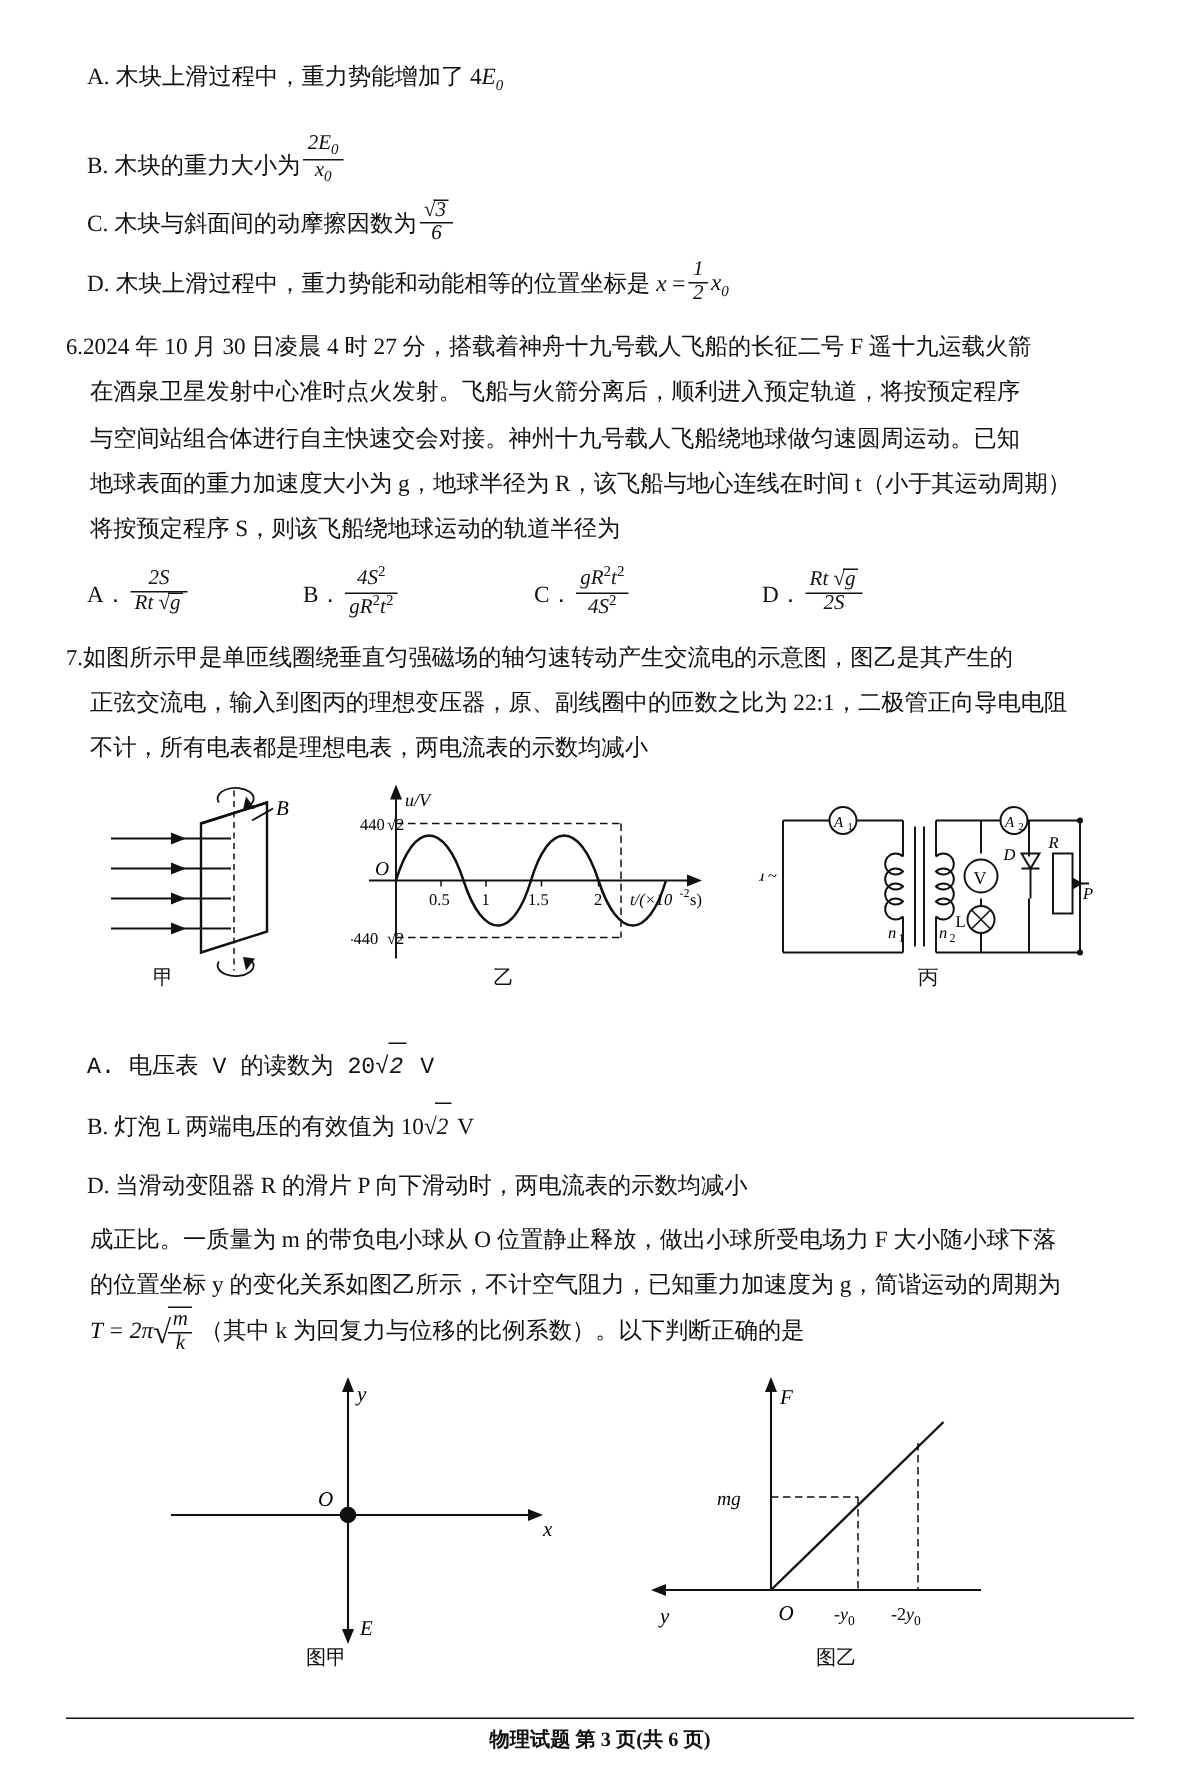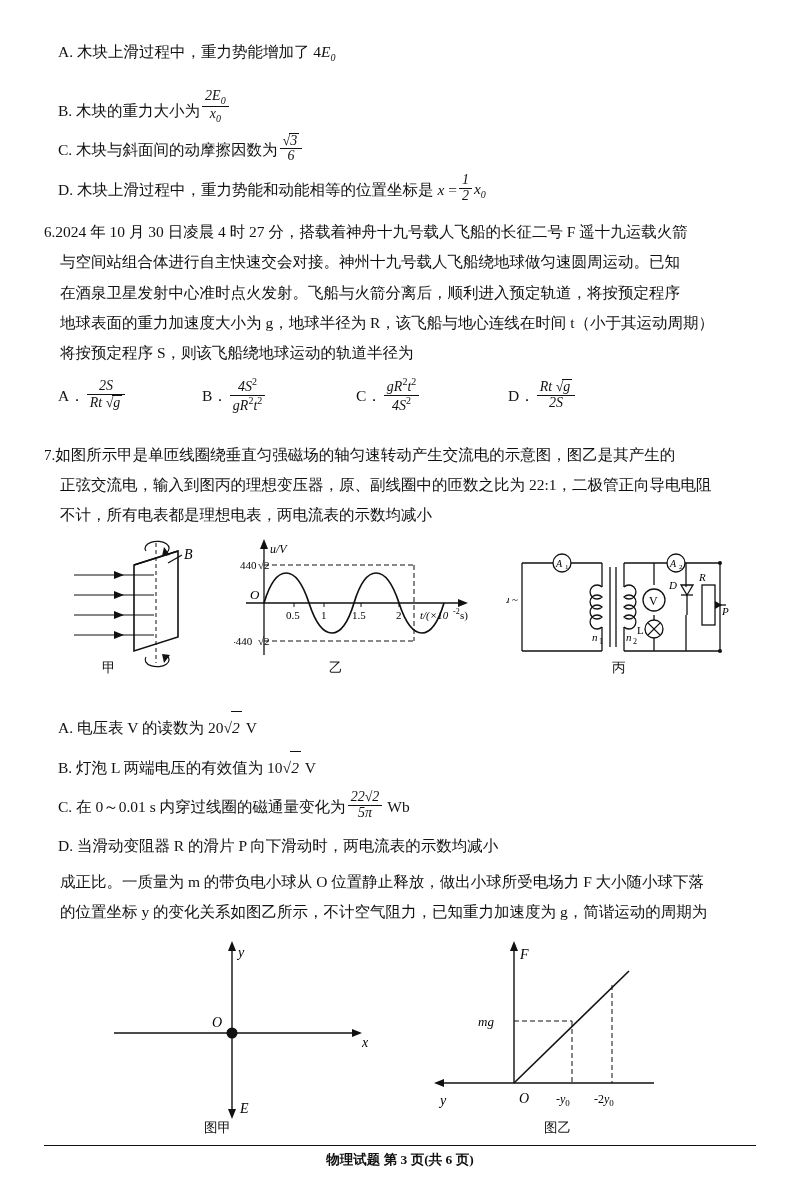--- a/index.html
+++ b/index.html
@@ -120,22 +120,22 @@
       <span class="num">1</span>
       <span class="den">2</span>
     </span>
     <span><span class="it">x</span><span class="sub">0</span></span>
   </div>
 
   <div style="margin-top:12px;">
     <div class="q-line">
       <span class="qnum">6.</span><span>2024 年 10 月 30 日凌晨 4 时 27 分，搭载着神舟十九号载人飞船的长征二号 F 遥十九运载火箭</span>
     </div>
+    <div class="q-line" style="margin-left:16px;">在酒泉卫星发射中心准时点火发射。飞船与火箭分离后，顺利进入预定轨道，将按预定程序</div>
     <div class="q-line" style="margin-left:16px;">与空间站组合体进行自主快速交会对接。神州十九号载人飞船绕地球做匀速圆周运动。已知</div>
-    <div class="q-line" style="margin-left:16px;">在酒泉卫星发射中心准时点火发射。飞船与火箭分离后，顺利进入预定轨道，将按预定程序</div>
     <div class="q-line" style="margin-left:16px;">地球表面的重力加速度大小为 g，地球半径为 R，该飞船与地心连线在时间 t（小于其运动周期）</div>
     <div class="q-line" style="margin-left:16px;">将按预定程序 S，则该飞船绕地球运动的轨道半径为</div>
 
     <div class="opts-row">
       <div class="o1">
         <span>A．</span>
         <span class="frac">
             <span class="num">2<span class="it">S</span></span>
             <span class="den"><span class="it">Rt</span> <span class="radical">√</span><span class="sqrt"><span class="it">g</span></span></span>
           </span>
@@ -157,21 +157,21 @@
       <div class="o4">
         <span>D．</span>
         <span class="frac">
             <span class="num"><span class="it">Rt</span> <span class="radical">√</span><span class="sqrt"><span class="it">g</span></span></span>
             <span class="den">2<span class="it">S</span></span>
           </span>
       </div>
     </div>
   </div>
 
-  <div style="margin-top:26px;">
+  <div style="margin-top:10px;">
     <div class="q-line">
       <span class="qnum">7.</span><span>如图所示甲是单匝线圈绕垂直匀强磁场的轴匀速转动产生交流电的示意图，图乙是其产生的</span>
     </div>
     <div class="q-line" style="margin-left:16px;">正弦交流电，输入到图丙的理想变压器，原、副线圈中的匝数之比为 22:1，二极管正向导电电阻</div>
     <div class="q-line" style="margin-left:16px;">不计，所有电表都是理想电表，两电流表的示数均减小</div>
 
     <div class="q7fig">
 
       <svg width="180" height="140" viewBox="0 0 180 140" style="position:absolute;left:24px;top:0;">
 
@@ -301,40 +301,41 @@
         <text x="93" y="103" font-size="8">1</text>
         <text x="120" y="100" font-size="11" font-style="italic">n</text>
         <text x="127" y="103" font-size="8">2</text>
 
         <circle cx="214" cy="22" r="2" fill="#111"></circle>
         <circle cx="214" cy="110" r="2" fill="#111"></circle>
       </svg>
       <div class="cap" style="position:absolute;left:568px;top:122px;">丙</div>
     </div>
 
-    <div class="opt" style="margin-top:14px;">
+    <div class="opt" style="margin-top:14px;font-family:Liberation Mono, monospace;">
       <span>A. 电压表 V 的读数为 20</span><span class="radical">√</span><span class="sqrt">2</span><span> V</span>
     </div>
     <div class="opt" style="margin-top:8px;">
       <span>B. 灯泡 L 两端电压的有效值为 10</span><span class="radical">√</span><span class="sqrt">2</span><span> V</span>
-    </div>
-    <div class="opt" style="margin-top:8px; display:flex; align-items:center;">
-      <span>C. 在 0～0.01 s 内穿过线圈的磁通量变化为</span>
-      <span class="frac">
-        <span class="num">22√2</span>
-        <span class="den">5π</span>
-      </span>
-      <span style="margin-left:3px;">Wb</span>
     </div>
     <div class="opt" style="margin-top:8px;">D. 当滑动变阻器 R 的滑片 P 向下滑动时，两电流表的示数均减小</div>
   </div>
 
   <div style="margin-top:6px;">
     <div class="q-line" style="margin-left:16px;">成正比。一质量为 m 的带负电小球从 O 位置静止释放，做出小球所受电场力 F 大小随小球下落</div>
     <div class="q-line" style="margin-left:16px;">的位置坐标 y 的变化关系如图乙所示，不计空气阻力，已知重力加速度为 g，简谐运动的周期为</div>
+    <div class="q-line" style="margin-left:16px; display:flex; align-items:center;">
+      <span style="font-style:italic;">T = 2π</span>
+      <span class="radical" style="font-size:22px; line-height:1;">√</span>
+      <span class="frac" style="border-top:1.2px solid #111; margin-left:-2px; padding-top:1px;">
+        <span class="num">m</span>
+        <span class="den">k</span>
+      </span>
+      <span style="margin-left:3px;">（其中 k 为回复力与位移的比例系数）。以下判断正确的是</span>
+    </div>
 
     <div class="q8fig">
 
       <svg width="280" height="190" viewBox="0 0 280 190" style="position:absolute;left:60px;top:0;">
         <line x1="10" y1="100" x2="252" y2="100" stroke="#111" stroke-width="1.4"></line>
         <polygon points="258,100 248,96 248,104" fill="#111"></polygon>
         <line x1="128" y1="14" x2="128" y2="180" stroke="#111" stroke-width="1.4"></line>
         <polygon points="128,8 124,18 132,18" fill="#111"></polygon>
         <polygon points="128,186 124,176 132,176" fill="#111"></polygon>
         <circle cx="128" cy="100" r="5.5" fill="#111"></circle>

